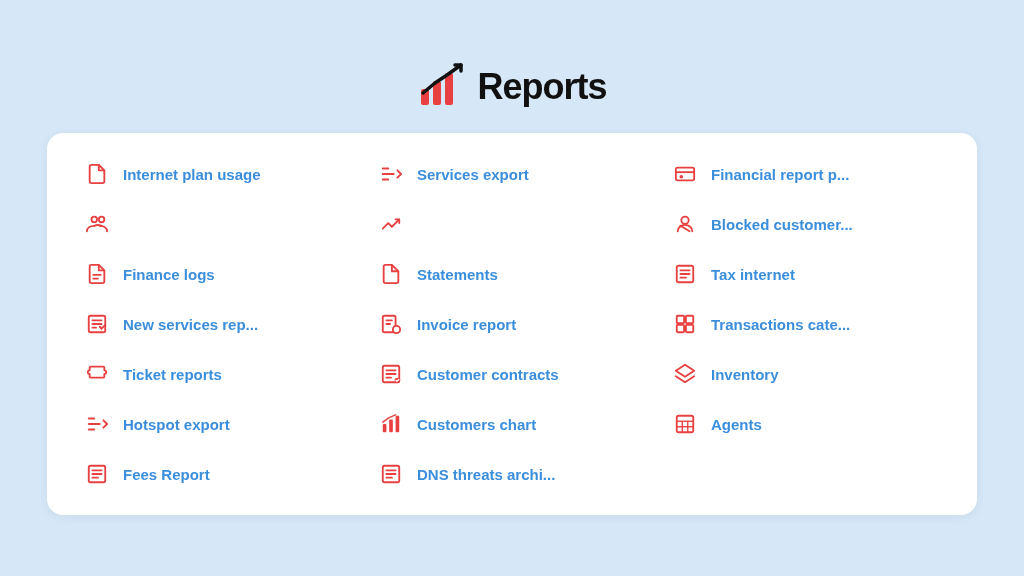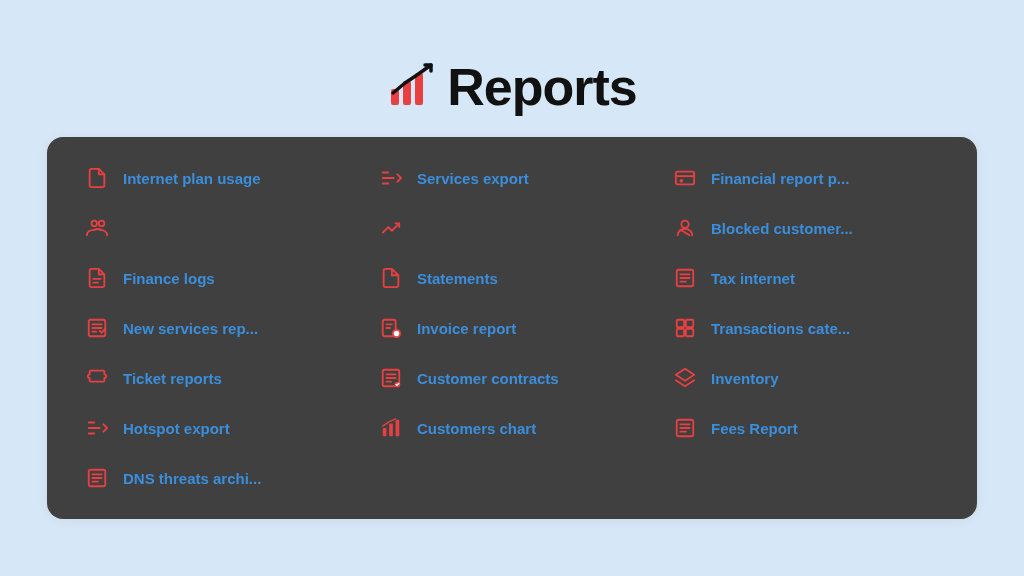--- a/index.html
+++ b/index.html
@@ -14,30 +14,30 @@
       width: 1024px;
       padding: 20px;
     }
     .page-header {
       display: flex;
       align-items: center;
       gap: 8px;
       margin-bottom: 20px;
     }
     .header-title {
-      font-size: 52px;
+      font-size: 36px;
       font-weight: 900;
       color: #111;
       letter-spacing: -1px;
     }
     .header-icon {
       font-size: 48px;
     }
     .card {
-      background: #404040;
+      background: #ffffff;
       border-radius: 16px;
       padding: 16px 24px;
       width: 930px;
       box-shadow: 0 2px 12px rgba(0,0,0,0.06);
     }
     .grid {
       display: grid;
       grid-template-columns: repeat(3, 1fr);
       gap: 0;
     }
@@ -263,20 +263,32 @@
             <rect x="17" y="3" width="4" height="18" rx="1" fill="#e84040"></rect>
             <polyline points="3,10 10,5 17,2" stroke="#e84040" stroke-width="1.5" stroke-linecap="round" stroke-linejoin="round"></polyline>
           </svg>
         </span>
         <span class="item-label">Customers chart</span>
       </div>
       <div class="grid-item">
         <span class="item-icon">
           <svg width="22" height="22" viewBox="0 0 24 24" fill="none">
             <rect x="3" y="3" width="18" height="18" rx="2" stroke="#e84040" stroke-width="2"></rect>
+            <line x1="3" y1="9" x2="21" y2="9" stroke="#e84040" stroke-width="1.5"></line>
+            <line x1="3" y1="15" x2="21" y2="15" stroke="#e84040" stroke-width="1.5"></line>
+            <line x1="9" y1="9" x2="9" y2="21" stroke="#e84040" stroke-width="1.5"></line>
+            <line x1="15" y1="9" x2="15" y2="21" stroke="#e84040" stroke-width="1.5"></line>
+          </svg>
+        </span>
+        <span class="item-label">Agents</span>
+      </div>
+      <div class="grid-item">
+        <span class="item-icon">
+          <svg width="22" height="22" viewBox="0 0 24 24" fill="none">
+            <rect x="3" y="3" width="18" height="18" rx="2" stroke="#e84040" stroke-width="2"></rect>
             <line x1="7" y1="8" x2="17" y2="8" stroke="#e84040" stroke-width="2" stroke-linecap="round"></line>
             <line x1="7" y1="12" x2="17" y2="12" stroke="#e84040" stroke-width="2" stroke-linecap="round"></line>
             <line x1="7" y1="16" x2="13" y2="16" stroke="#e84040" stroke-width="2" stroke-linecap="round"></line>
           </svg>
         </span>
         <span class="item-label">Fees Report</span>
       </div>
       <div class="grid-item">
         <span class="item-icon">
           <svg width="22" height="22" viewBox="0 0 24 24" fill="none">

